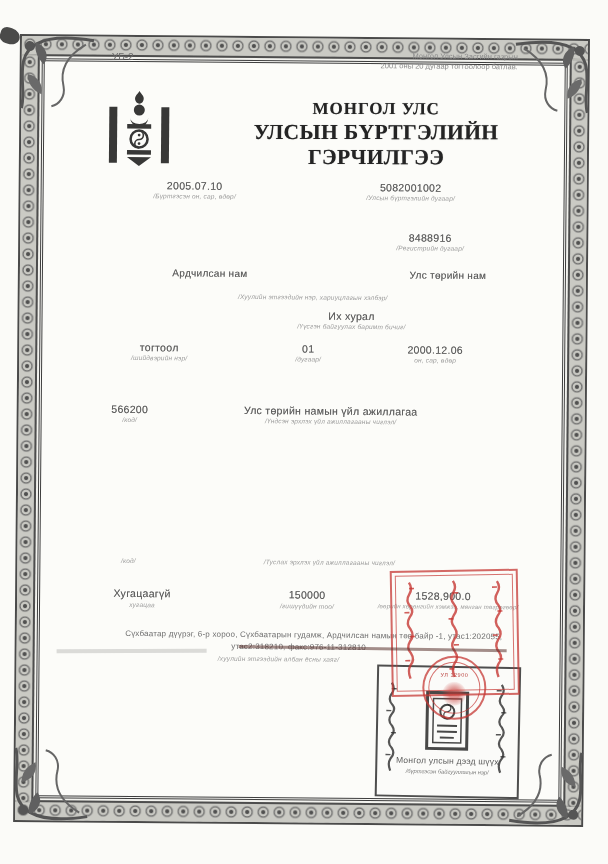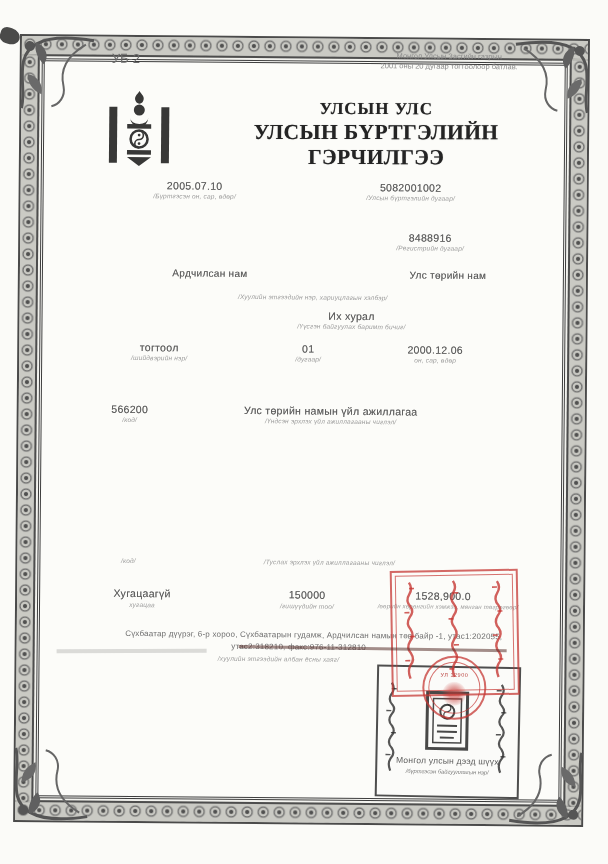--- a/index.html
+++ b/index.html
@@ -23,22 +23,22 @@
   .band-left{left:2px;top:20px;bottom:20px;width:16px;border-right:2px solid #3c3c3c;}
   .band-right{right:2px;top:20px;bottom:20px;width:16px;border-left:2px solid #3c3c3c;}
   .f-inner{position:absolute;left:22px;right:22px;top:24px;bottom:24px;border:3px double #3d3d3d;background:#fcfcf9;}
   .corner{position:absolute;width:80px;height:80px;z-index:3;}
   .corner svg{width:100%;height:100%;}
   .corner-tl{left:-4px;top:-4px;}
   .corner-tr{right:-4px;top:-4px;transform:scaleX(-1);}
   .corner-bl{left:-4px;bottom:-4px;transform:scaleY(-1);}
   .corner-br{right:-4px;bottom:-4px;transform:scale(-1,-1);}
 
-  .form-code{position:absolute;left:92px;top:16px;font-size:13px;color:#6a6a6a;z-index:4;}
-  .approval-note{position:absolute;right:72px;top:14px;font-size:7.5px;color:#8a8a8a;line-height:1.3;z-index:4;text-align:center;}
+  .form-code{position:absolute;left:92px;top:16px;font-size:10px;color:#6a6a6a;z-index:4;}
+  .approval-note{position:absolute;right:72px;top:14px;font-size:7.5px;color:#8a8a8a;line-height:1.3;z-index:4;text-align:right;}
 
   
   .content{position:absolute;left:24px;top:26px;width:522px;height:736px;font-family:"Liberation Sans",sans-serif;}
   .val{position:absolute;color:#5c5c5c;font-size:10.5px;text-align:center;letter-spacing:.3px;text-shadow:0 0 .6px rgba(90,90,90,.6);}
   .lbl{position:absolute;color:#9b9b9b;font-size:6.5px;font-style:italic;text-align:center;letter-spacing:.2px;}
   .emblem{position:absolute;left:56px;top:30px;width:80px;height:86px;}
   .title-block{position:absolute;left:160px;top:36px;width:346px;text-align:center;color:#242424;font-family:"Liberation Serif",serif;font-weight:bold;transform:rotate(-.4deg);}
   .title-country{font-size:17px;letter-spacing:1px;text-shadow:0 0 .8px rgba(0,0,0,.45);}
   .title-main{font-size:21.5px;letter-spacing:.4px;margin-top:1px;text-shadow:0 0 .8px rgba(0,0,0,.45);}
   .addr{position:absolute;color:#6e6e6e;font-size:8px;text-align:center;letter-spacing:.2px;}
@@ -135,21 +135,21 @@
           <circle cx="40" cy="48" r="8.5" fill="none" stroke="#1d1d1d" stroke-width="2.5"></circle>
           <path d="M40,40 a4.2,4.2 0 0 1 0,8.5 a4.2,4.2 0 0 0 0,8.5" fill="none" stroke="#1d1d1d" stroke-width="1.6"></path>
           <circle cx="40" cy="44" r="1.4"></circle>
             <circle cx="40" cy="52.5" r="1.4"></circle>
           <rect x="28" y="59" width="24" height="4.5"></rect>
           <path d="M28,66 h24 l-12,9 Z"></path>
         </svg>
       </div>
 
       <div class="title-block">
-        <div class="title-country">УЛСЫН УЛС</div>
+        <div class="title-country">МОНГОЛ УЛС</div>
         <div class="title-main">УЛСЫН БҮРТГЭЛИЙН ГЭРЧИЛГЭЭ</div>
       </div>
 
       <div class="val" style="left:90px;top:118px;width:124px;">2005.07.10</div>
       <div class="lbl" style="left:78px;top:131px;width:148px;">/Бүртгэсэн он, сар, өдөр/</div>
 
       <div class="val" style="left:290px;top:118px;width:156px;">5082001002</div>
       <div class="lbl" style="left:280px;top:131px;width:176px;">/Улсын бүртгэлийн  дугаар/</div>
 
       <div class="val" style="left:310px;top:168px;width:156px;">8488916</div>

